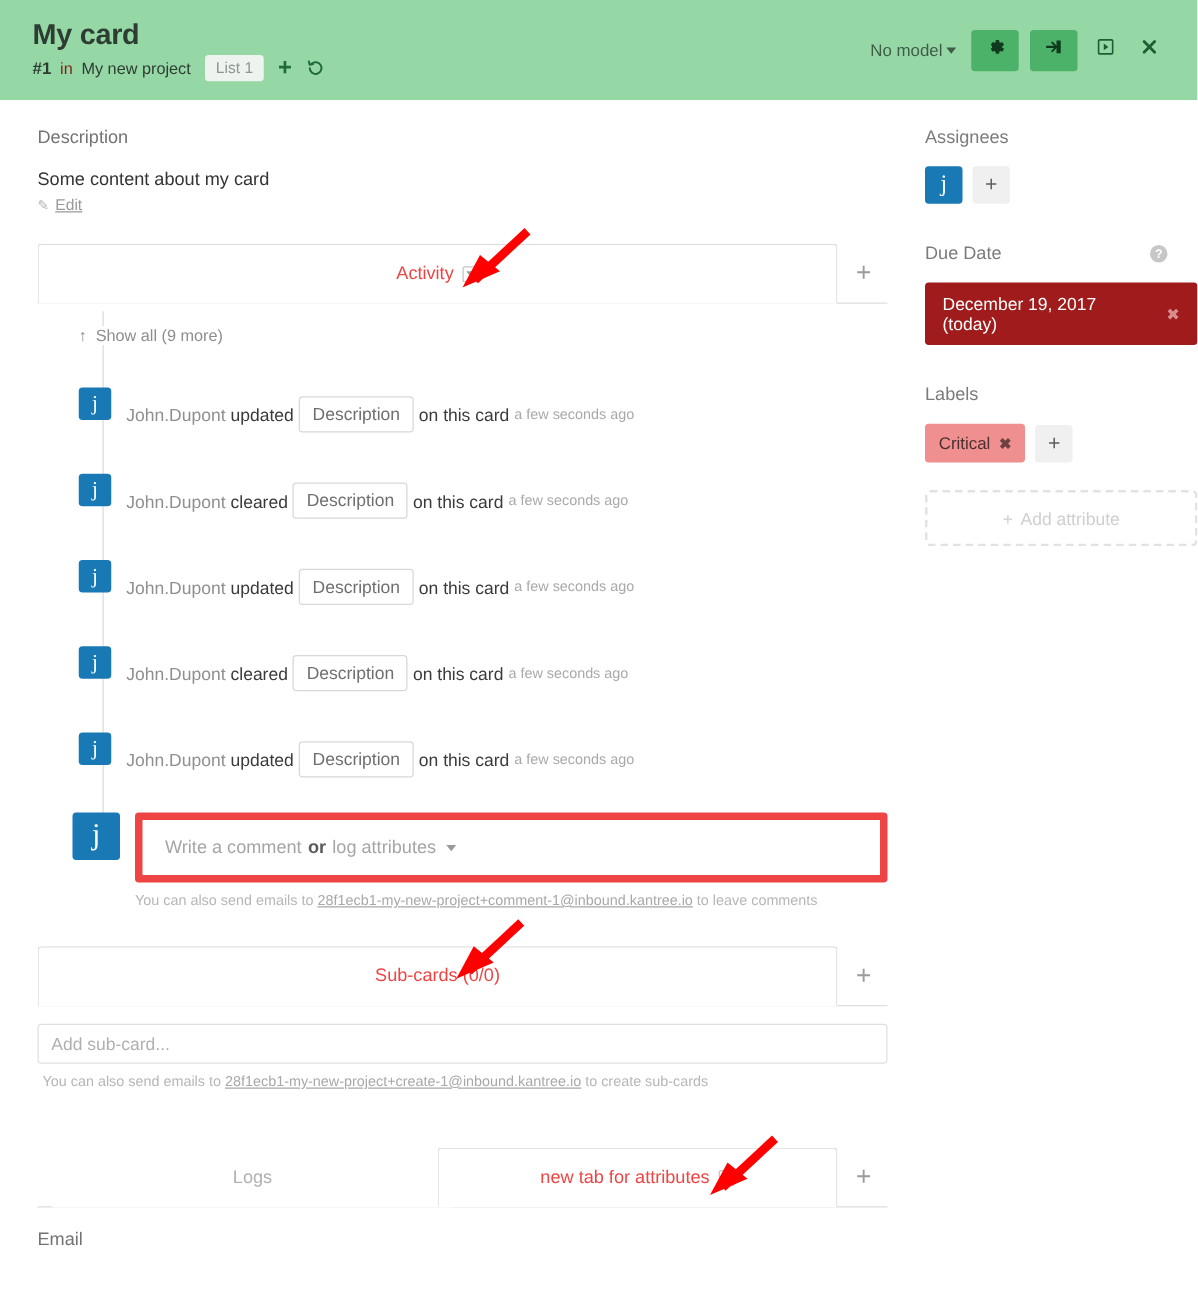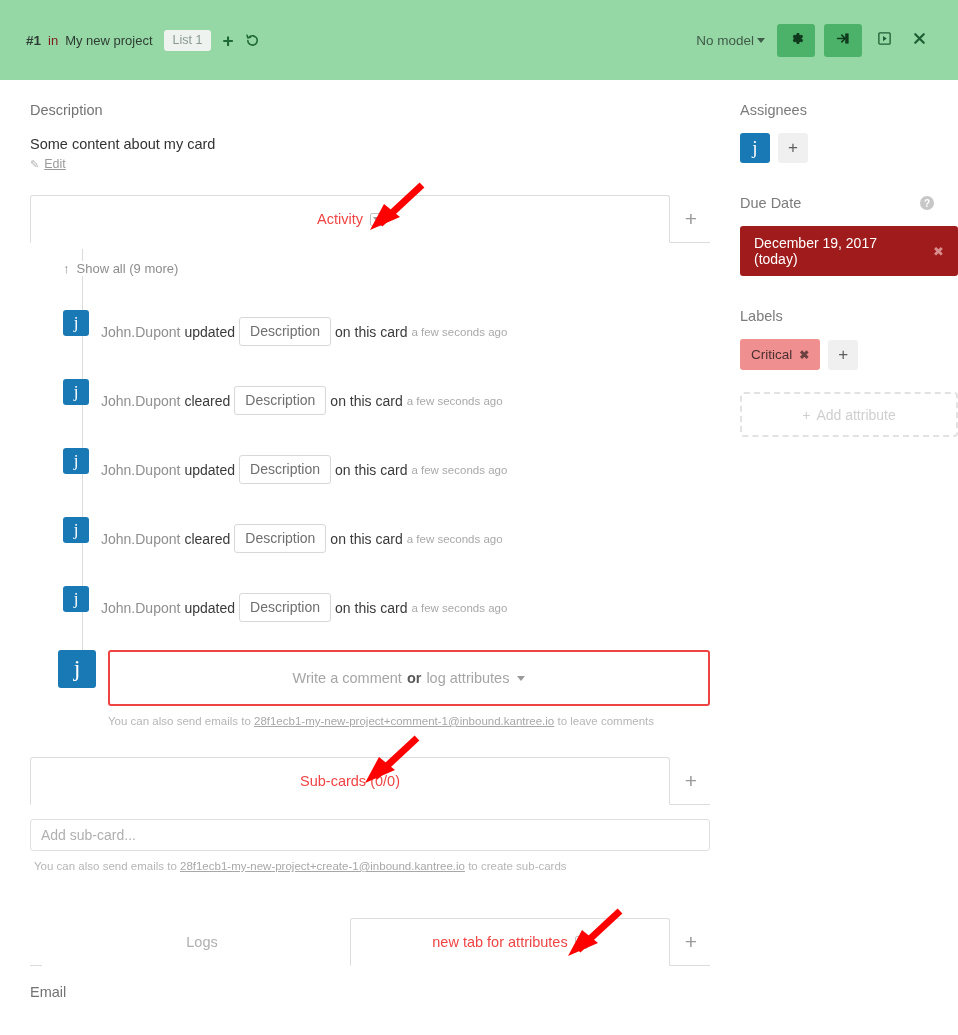--- a/index.html
+++ b/index.html
@@ -253,31 +253,30 @@
   }
   .avatar.lg {
     width: 38px; height: 38px;
     font-size: 24px;
     margin-left: 28px;
     border-radius: 3px;
   }
   .comment-box {
     flex: 1 1 auto;
     height: 56px;
-    border: 2px solid #ef4444;
+    border: 6px solid #ef4444;
     border-radius: 3px;
     background: #fff;
     display: flex;
     align-items: center;
     padding: 0 18px;
     font-size: 14.5px;
     color: #a5a5a5;
     gap: 5px;
     cursor: text;
-    justify-content: center;
   }
   .comment-box b { color: #5a5a5a; font-weight: bold; }
   .lg-caret {
     width:0;height:0;
     border-left:4px solid transparent;
     border-right:4px solid transparent;
     border-top:5px solid #9a9a9a;
     display:inline-block;
     margin-left: 3px;
   }
@@ -371,20 +370,21 @@
   }
 
   
   .arrow-svg { position: absolute; pointer-events: none; z-index: 40; }
 </style>
 </head>
 <body>
 
 <div class="header">
   <div class="header-left">
+    <div class="card-title">My card</div>
     <div class="sub-line">
       <span class="card-num">#1</span>
       <span class="in-word">in</span>
       <span class="project-name">My new project</span>
       <span class="list-chip">List 1</span>
       <span class="hdr-ic">
           <span class="plus-glyph">+</span>
         </span>
       <span class="hdr-ic">
         <svg width="15" height="15" viewBox="0 0 16 16" fill="none" stroke="#1f6b38" stroke-width="1.7" stroke-linecap="round">

